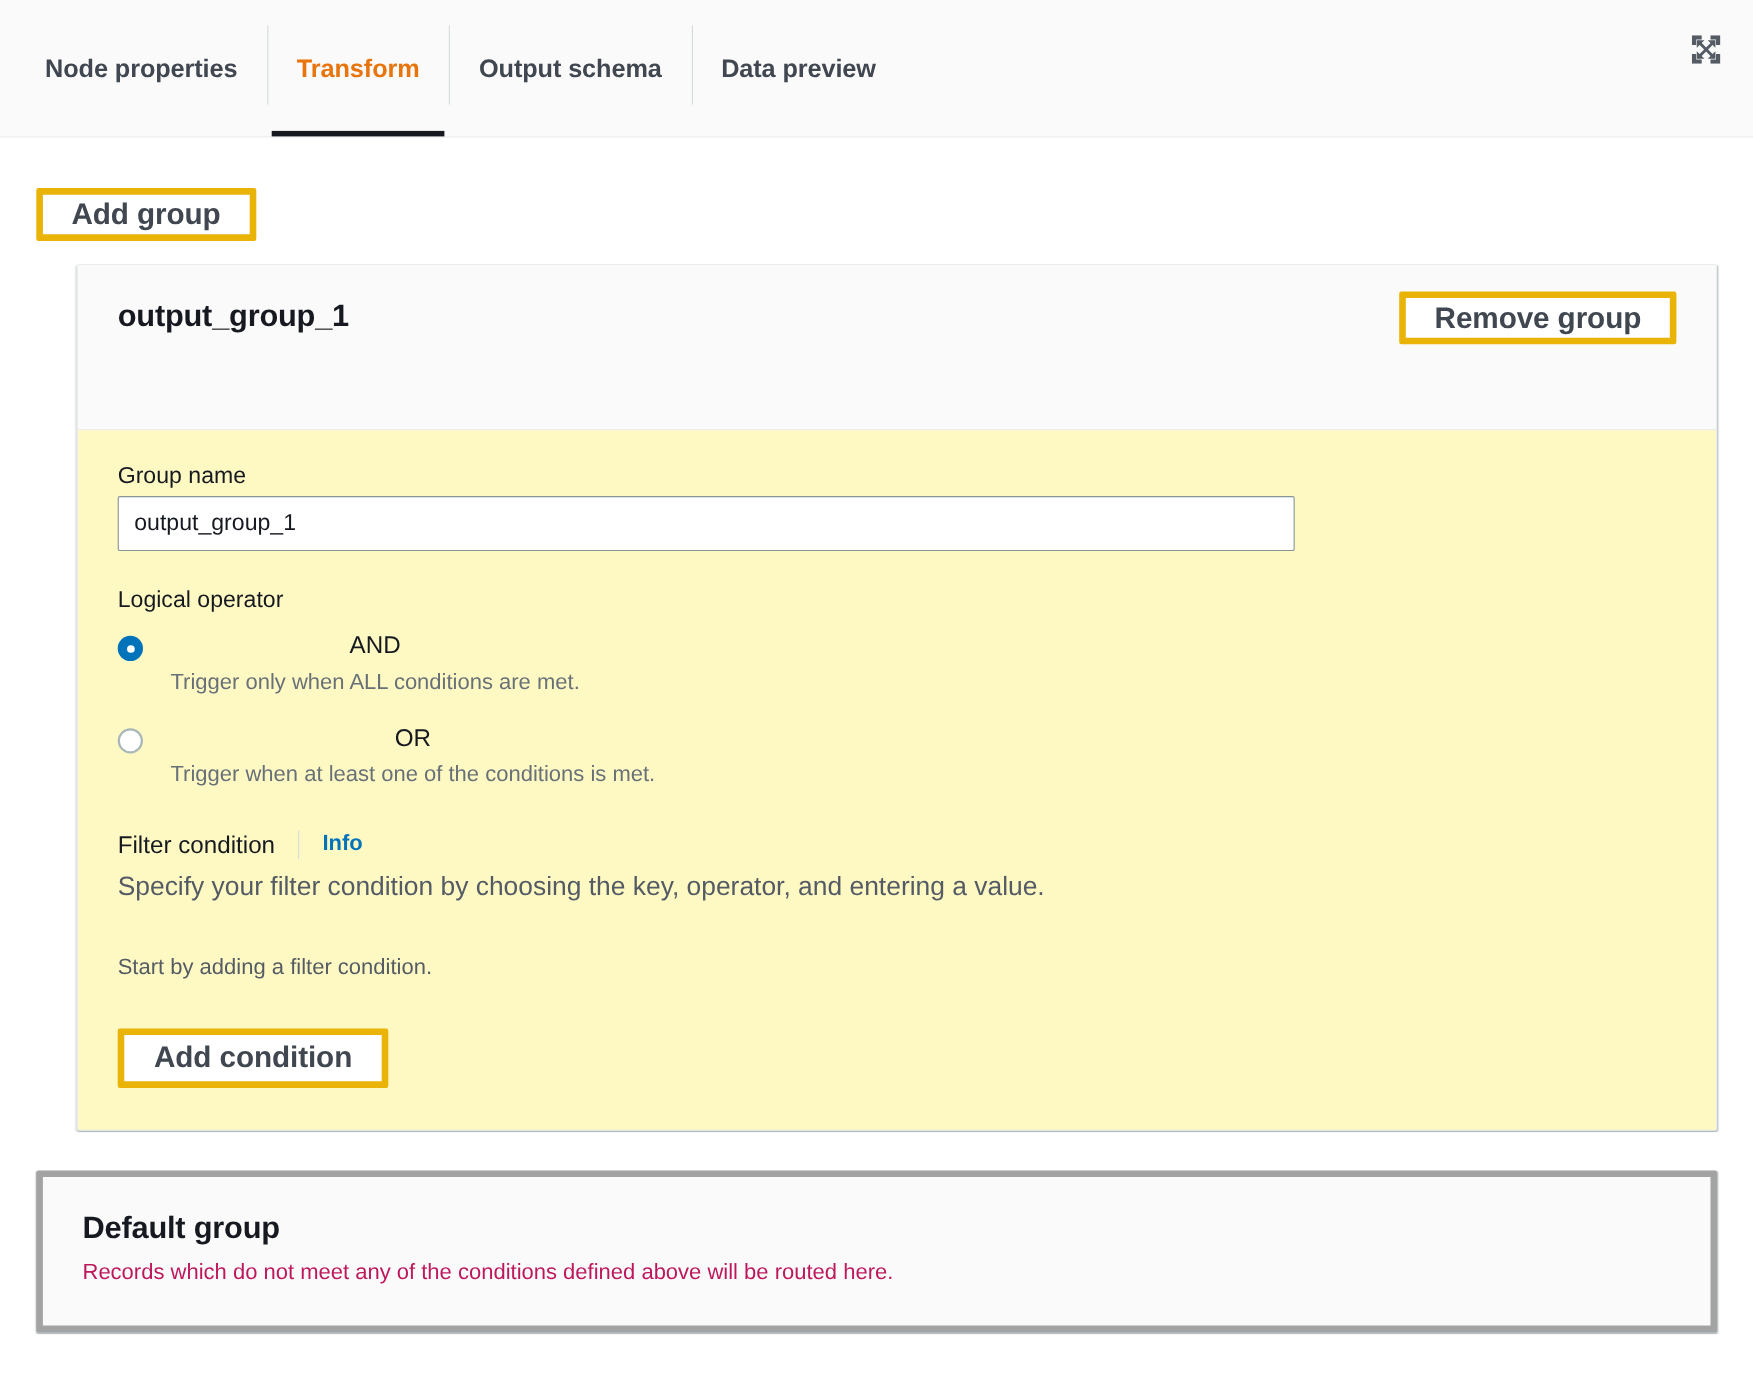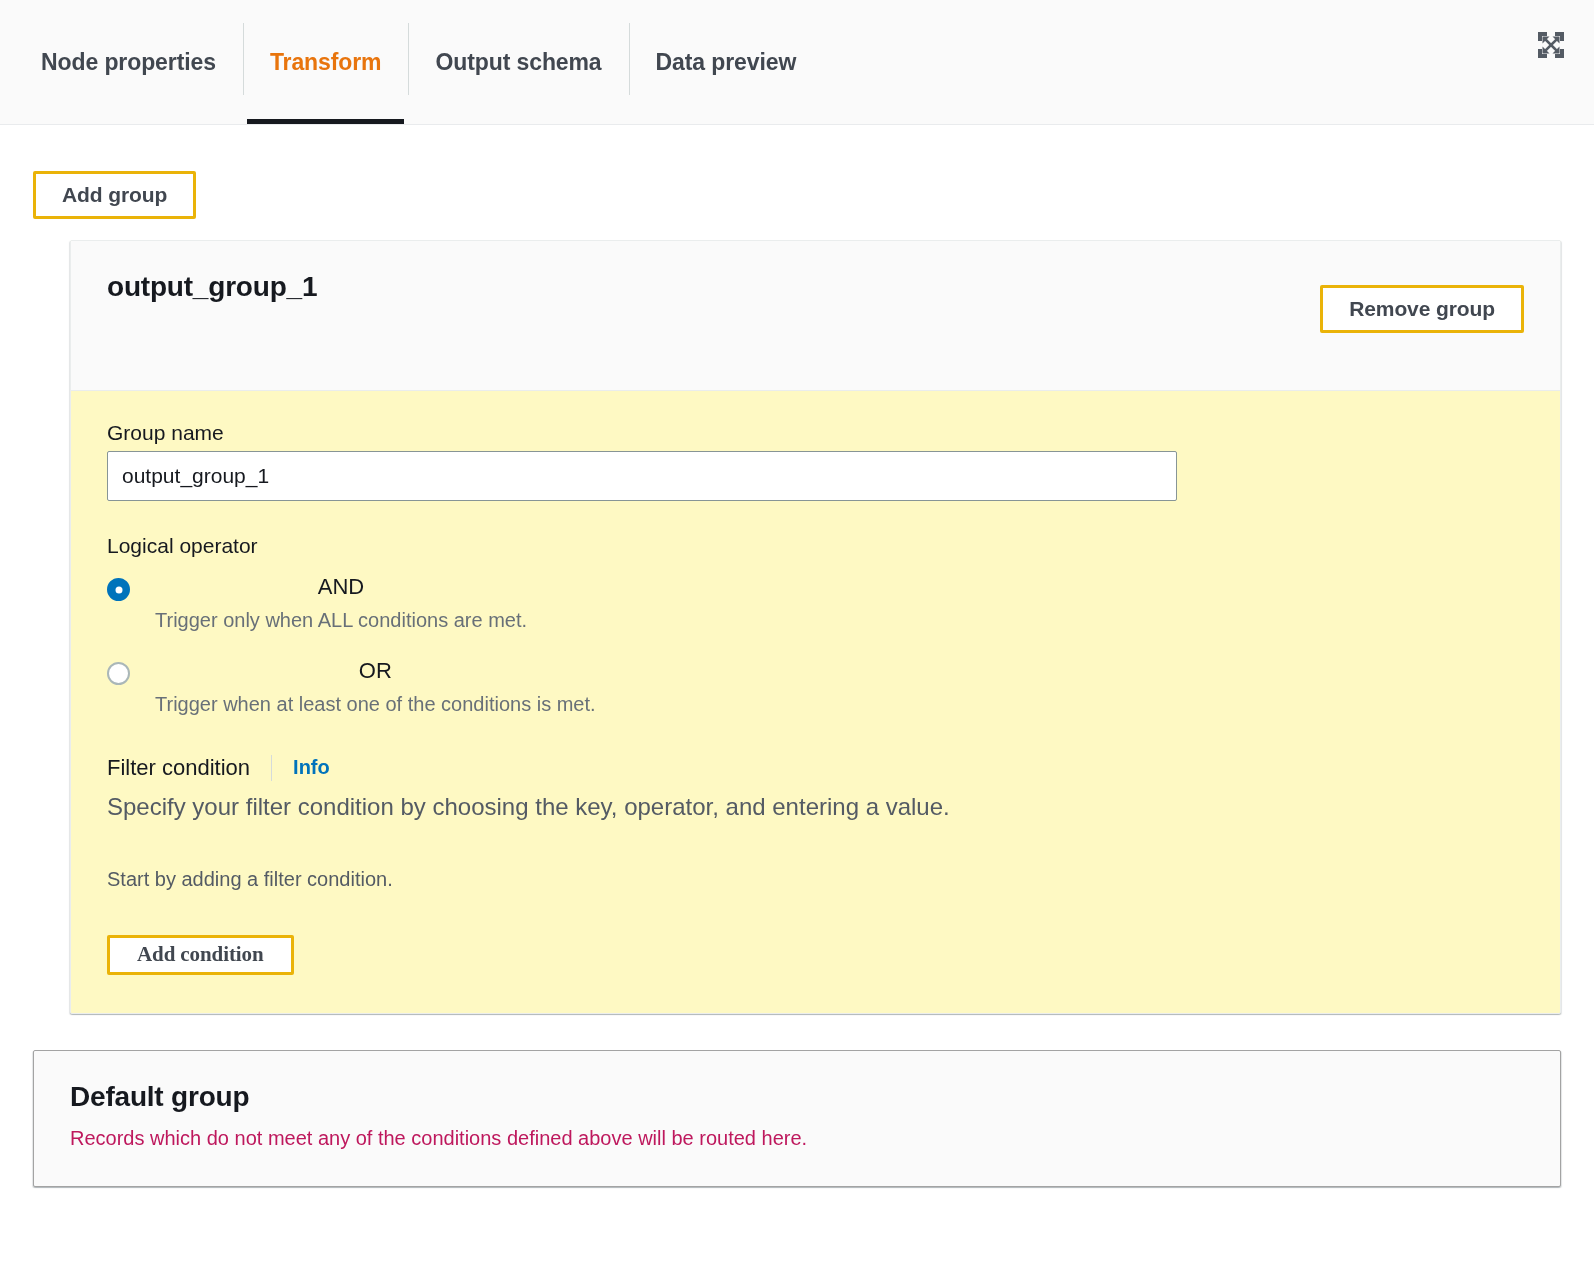--- a/index.html
+++ b/index.html
@@ -72,25 +72,25 @@
   .expand-icon-btn svg { display: block; }
 
   
   .content { padding: 0 33px; }
 
   .btn {
     display: inline-flex;
     align-items: center;
     justify-content: center;
     background: #ffffff;
-    border: 3px solid #eab308;
+    border: 6px solid #eab308;
     border-radius: 2px;
     color: #414750;
     font-family: "Liberation Sans", sans-serif;
-    font-size: 21px;
+    font-size: 27px;
     font-weight: bold;
     letter-spacing: -0.1px;
     cursor: pointer;
     padding: 0 26px;
     height: 48px;
     white-space: nowrap;
   }
 
   .addgroup-wrap { padding-top: 46px; padding-bottom: 21px; }
 
@@ -118,21 +118,21 @@
   }
   .panel-subtitle {
     font-size: 20px;
     color: #545b64;
     margin: 0;
     line-height: 1.35;
   }
   .panel-header-action {
     position: absolute;
     right: 36px;
-    top: 44px;
+    top: 24px;
   }
   .panel-body { padding: 30px 36px 38px 36px; }
 
   
   .field { margin-bottom: 0; }
   .field-label {
     font-size: 21px;
     color: #16191f;
     font-weight: normal;
     margin-bottom: 6px;
@@ -236,26 +236,26 @@
     color: #545b64;
     margin-top: 10px;
     line-height: 1.35;
   }
   .fc-empty {
     font-size: 20px;
     color: #545b64;
     margin-top: 45px;
   }
   .addcond-wrap { margin-top: 44px; }
-  .addcond-wrap .btn { height: 40px; padding: 0 27px; font-family: Liberation Serif, serif; }
+  .addcond-wrap .btn { height: 54px; padding: 0 27px; }
 
   
   .default-panel {
     margin-top: 36px;
-    border: 1px solid #a3a3a3;
+    border: 6px solid #a3a3a3;
     border-radius: 2px;
     background: #fafafa;
     box-shadow: 0 1px 1px 0 rgba(0,28,36,.15), 1px 1px 1px 0 rgba(0,28,36,.10), -1px 1px 1px 0 rgba(0,28,36,.10);
     padding: 30px 36px 34px 36px;
   }
   .default-title {
     font-size: 28px;
     font-weight: bold;
     color: #16191f;
     margin: 0 0 12px 0;

